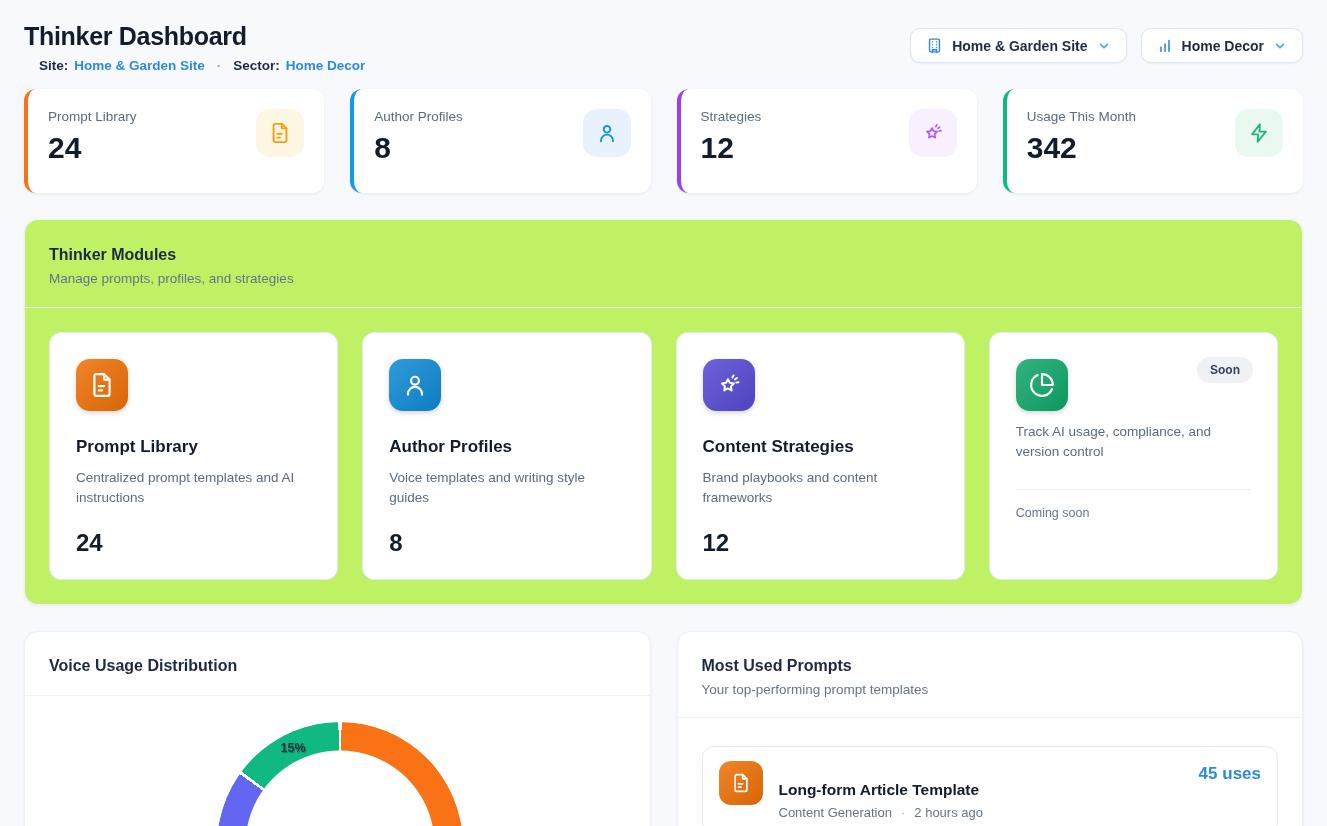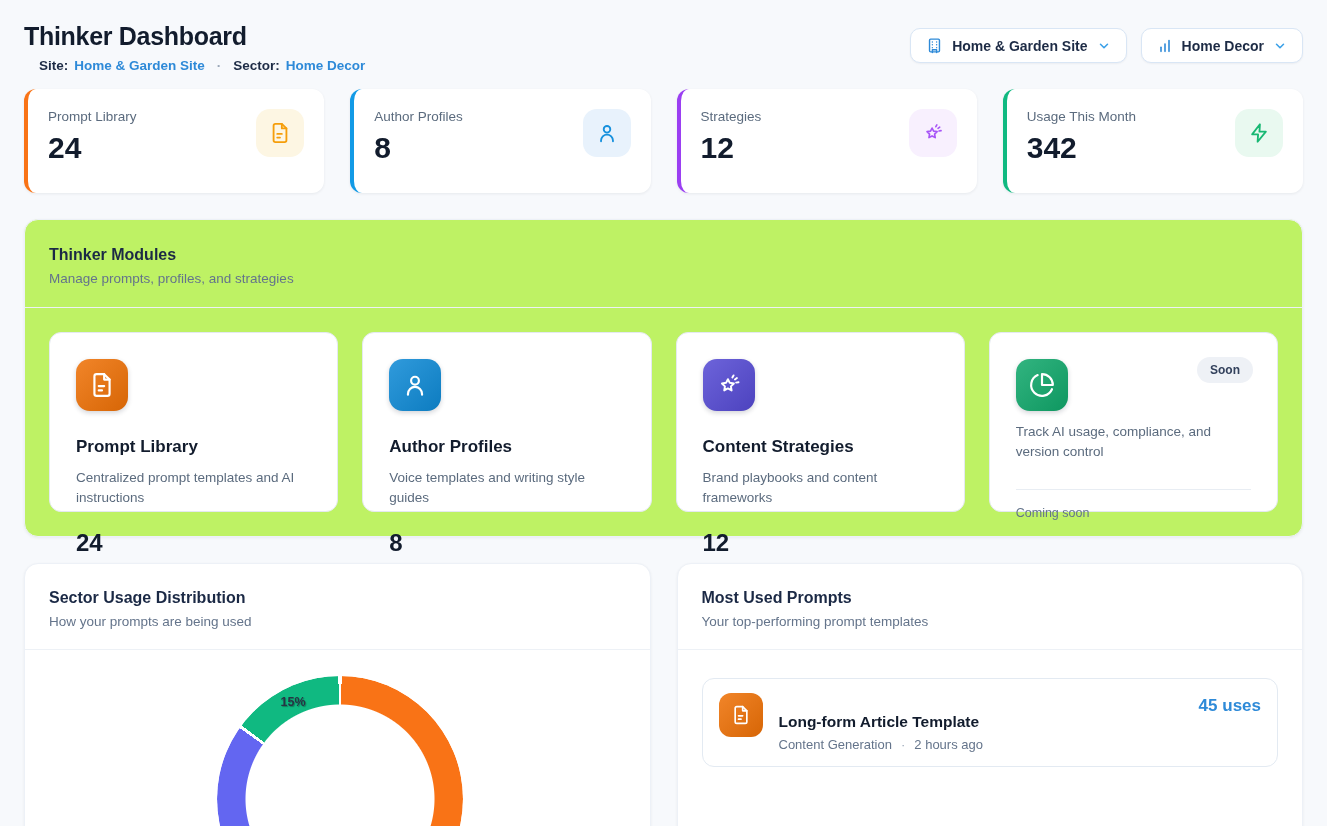--- a/index.html
+++ b/index.html
@@ -38,21 +38,21 @@
   .stat-label { font-size:13.5px; color:#5b6b7e; font-weight:400; }
   .stat-value { font-size:30px; font-weight:800; color:#121c2d; margin-top:9px; line-height:1; }
   .stat-chip { width:48px; height:48px; border-radius:14px; display:flex; align-items:center; justify-content:center; }
 
   
   .panel { background:#bef264; border-radius:14px; box-shadow:0 1px 3px rgba(15,23,42,.06); margin-top:26px; border:1px solid #edf1f7; }
   .panel-header { padding:26px 24px 21px 24px; border-bottom:1px solid #edf1f6; }
   .panel-title { font-size:16px; font-weight:700; color:#1b2945; }
   .panel-sub { font-size:13.5px; color:#64748b; margin-top:7px; }
   .modules { display:grid; grid-template-columns:repeat(4,1fr); gap:24px; padding:24px; }
-  .module-card { position:relative; border:1px solid #e4e9f1; border-radius:12px; padding:26px; height:180px; background:#fff; cursor:pointer; }
+  .module-card { position:relative; border:1px solid #e4e9f1; border-radius:12px; padding:26px; height:248px; background:#fff; cursor:pointer; }
   .module-icon {
     width:52px; height:52px; border-radius:14px;
     display:flex; align-items:center; justify-content:center;
     background-image:linear-gradient(135deg, rgba(255,255,255,.14), rgba(0,0,0,.10));
     box-shadow:0 2px 5px rgba(15,23,42,.18);
   }
   .module-title { font-size:17px; font-weight:800; color:#121c2d; margin-top:26px; }
   .module-desc { font-size:13.5px; color:#5b6b7e; margin-top:11px; line-height:1.5; max-width:240px; }
   .module-count { font-size:24px; font-weight:800; color:#121c2d; margin-top:20px; }
   .soon-badge {
@@ -261,22 +261,21 @@
         <hr class="module-divider">
         <div class="module-footer">Coming soon</div>
       </div>
     </div>
   </div>
 
   <div class="bottom">
 
     <div class="card">
       <div class="card-header">
-        <div class="panel-title">Sector Usage Distribution</div>
-        <div class="panel-sub">How your prompts are being used</div>
+        <div class="panel-title">Voice Usage Distribution</div>
       </div>
       <div class="chart-area">
         <div class="donut" style="background: conic-gradient(rgb(255, 255, 255) 0deg, rgb(255, 255, 255) 0.75deg, rgb(249, 115, 22) 0.75deg, rgb(249, 115, 22) 161.25deg, rgb(255, 255, 255) 161.25deg, rgb(255, 255, 255) 162deg, rgb(255, 255, 255) 162deg, rgb(255, 255, 255) 162.75deg, rgb(14, 165, 233) 162.75deg, rgb(14, 165, 233) 251.25deg, rgb(255, 255, 255) 251.25deg, rgb(255, 255, 255) 252deg, rgb(255, 255, 255) 252deg, rgb(255, 255, 255) 252.75deg, rgb(99, 102, 241) 252.75deg, rgb(99, 102, 241) 305.25deg, rgb(255, 255, 255) 305.25deg, rgb(255, 255, 255) 306deg, rgb(255, 255, 255) 306deg, rgb(255, 255, 255) 306.75deg, rgb(16, 185, 129) 306.75deg, rgb(16, 185, 129) 359.25deg, rgb(255, 255, 255) 359.25deg, rgb(255, 255, 255) 360deg);"></div>
         <span class="donut-label">15%</span>
       </div>
     </div>
 
     <div class="card">
       <div class="card-header">
         <div class="panel-title">Most Used Prompts</div>

